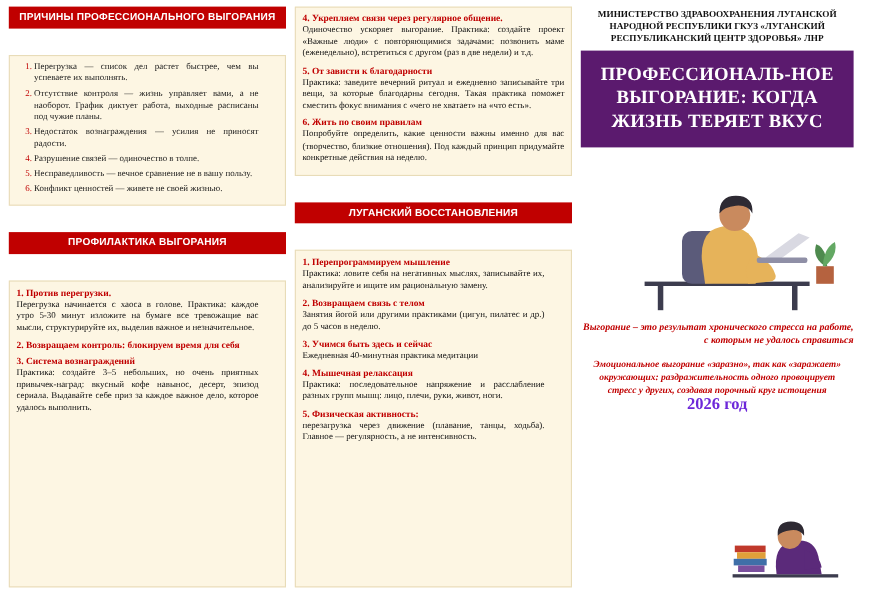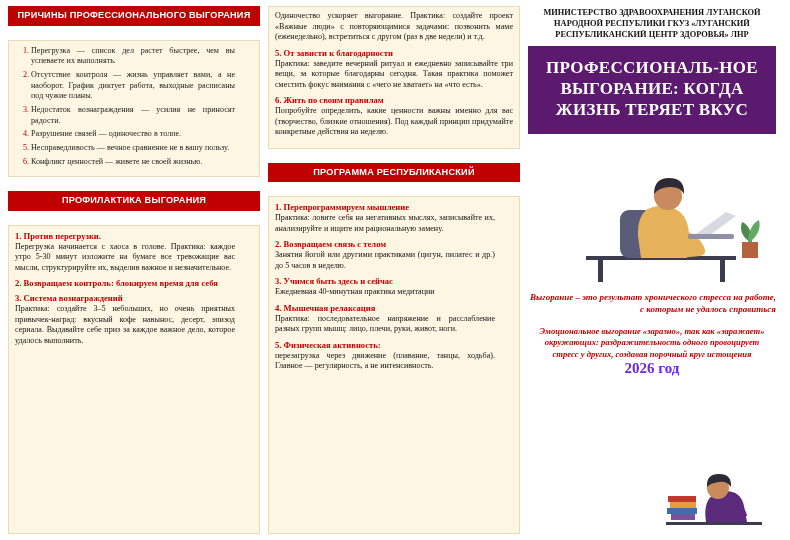--- a/index.html
+++ b/index.html
@@ -19,21 +19,21 @@
     height: 540px;
     display: flex;
     box-sizing: border-box;
     padding: 6px 8px 6px 8px;
     gap: 8px;
   }
   .col {
     width: 252px;
     display: flex;
     flex-direction: column;
-    gap: 14px;
+    gap: 24px;
   }
   .col3 {
     width: 248px;
   }
 
   
   .bar {
     background: #c00000;
     color: #ffffff;
     font-family: "Liberation Sans", sans-serif;
@@ -200,39 +200,43 @@
         </div>
         <div class="sec-body">Практика: создайте 3–5 небольших, но очень приятных привычек-наград: вкусный кофе навынос, десерт, эпизод сериала. Выдавайте себе приз за каждое важное дело, которое удалось выполнить.</div>
       </div>
     </div>
   </div>
 
   <div class="col">
 
     <div class="panel tight">
       <div class="sec">
+        <div class="sec-title">
+          <span class="n">4.</span>
+          <span>Укрепляем связи через регулярное общение.</span>
+        </div>
         <div class="sec-body">Одиночество ускоряет выгорание. Практика: создайте проект «Важные люди» с повторяющимися задачами: позвонить маме (еженедельно), встретиться с другом (раз в две недели) и т.д.</div>
       </div>
       <div class="sec">
         <div class="sec-title">
           <span class="n">5.</span>
           <span>От зависти к благодарности</span>
         </div>
         <div class="sec-body">Практика: заведите вечерний ритуал и ежедневно записывайте три вещи, за которые благодарны сегодня. Такая практика поможет сместить фокус внимания с «чего не хватает» на «что есть».</div>
       </div>
       <div class="sec">
         <div class="sec-title">
           <span class="n">6.</span>
           <span>Жить по своим правилам</span>
         </div>
         <div class="sec-body">Попробуйте определить, какие ценности важны именно для вас (творчество, близкие отношения). Под каждый принцип придумайте конкретные действия на неделю.</div>
       </div>
     </div>
 
-    <div class="bar">ПРОГРАММА РЕСПУБЛИКАНСКИЙ</div>
+    <div class="bar">ЛУГАНСКИЙ ВОССТАНОВЛЕНИЯ</div>
 
     <div class="panel" style="flex:1">
       <div class="sec">
         <div class="sec-title">
           <span class="n">1.</span>
           <span>Перепрограммируем мышление</span>
         </div>
         <div class="sec-body">Практика: ловите себя на негативных мыслях, записывайте их, анализируйте и ищите им рациональную замену.</div>
       </div>
       <div class="sec">

